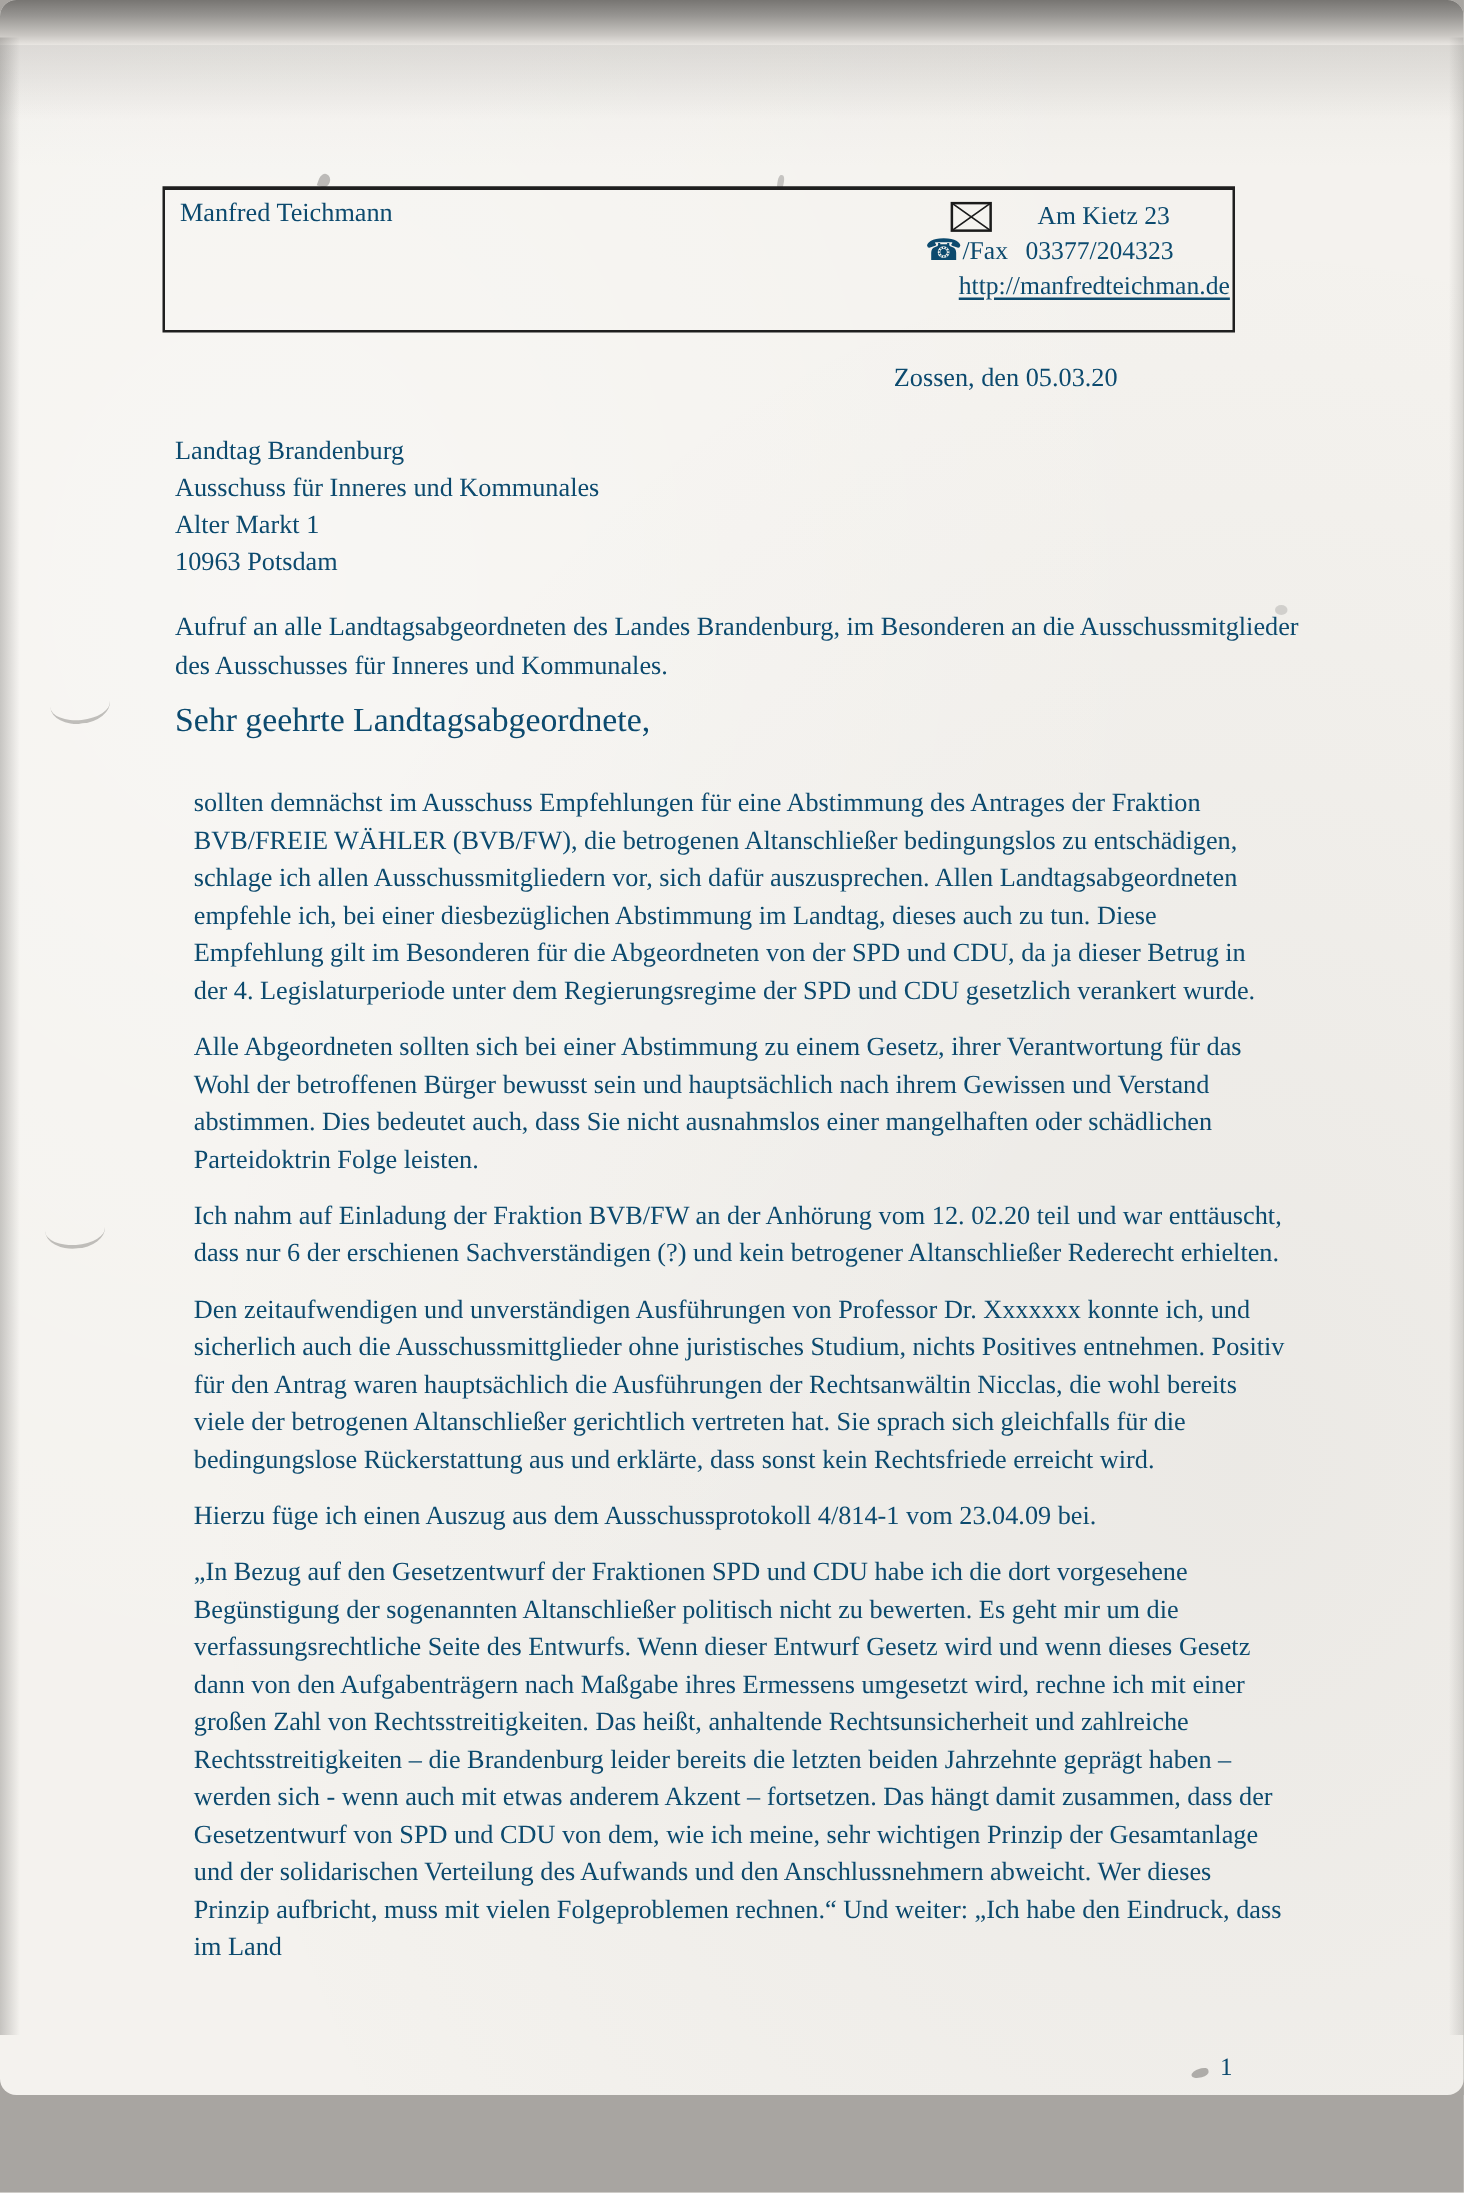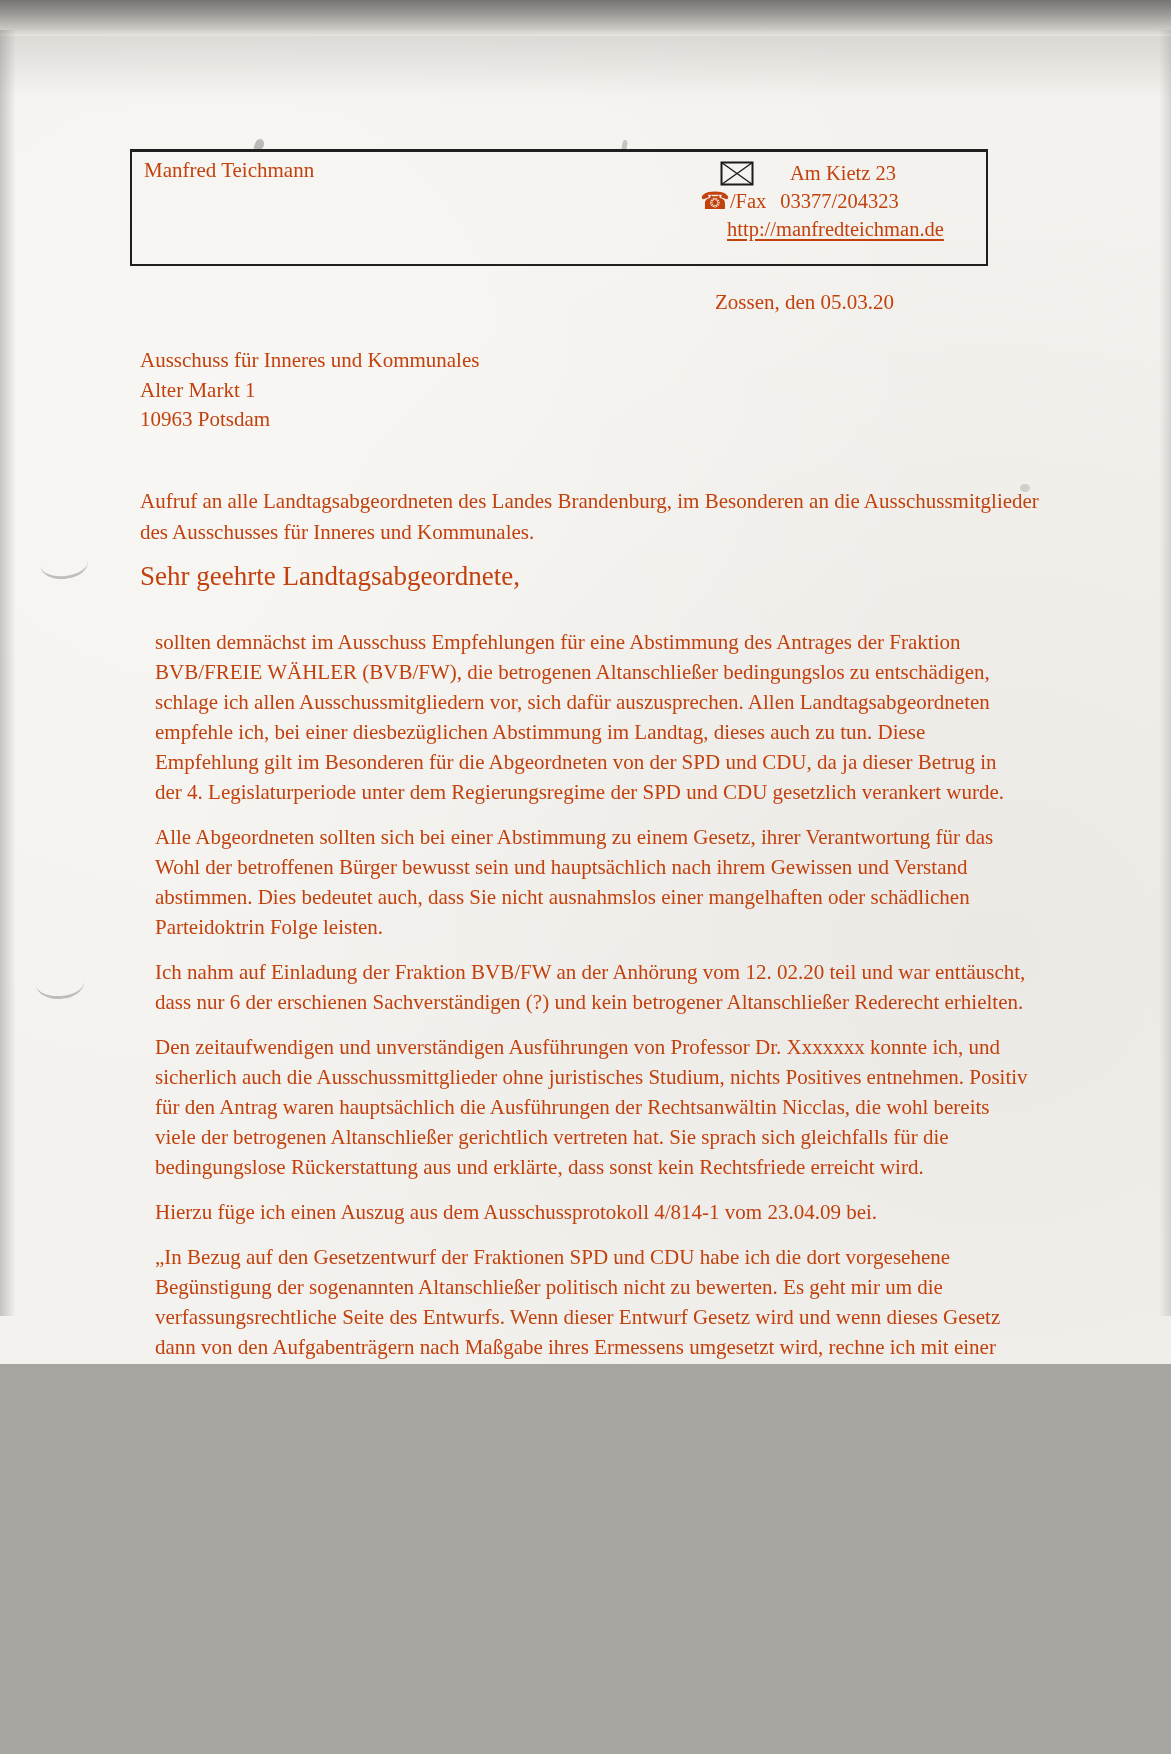--- a/index.html
+++ b/index.html
@@ -1,18 +1,18 @@
 <!DOCTYPE html>
 <html><head>
 <meta charset="utf-8">
 <style>
   html,body { margin:0; padding:0; background:#a8a5a1; }
   .page {
-    position:relative; width:1171px; height:1364px; overflow:hidden;
-    background:#f4f2ee; font-family:"Liberation Serif", serif; color:#c2410c;
+    position:relative; width:1171px; height:1676px; overflow:hidden;
+    background:#f4f2ee; font-family:"Liberation Serif", serif; color:#0c4a6e;border-radius:13px;
   }
   .paper-tint {
     position:absolute; inset:0; pointer-events:none;
     background:
       radial-gradient(ellipse at 18% 28%, rgba(255,255,255,0.35), rgba(0,0,0,0) 55%),
       radial-gradient(ellipse at 85% 70%, rgba(120,115,110,0.07), rgba(0,0,0,0) 60%),
       linear-gradient(180deg, rgba(190,187,183,0.18) 0%, rgba(0,0,0,0) 8%);
   }
   .scan-top {
     position:absolute; top:0; left:0; right:0; height:36px;
@@ -29,21 +29,21 @@
   .edge-right { position:absolute; right:0; top:30px; bottom:48px; width:12px;
     background:linear-gradient(270deg, rgba(110,108,105,0.22), rgba(110,108,105,0)); }
 
   
   .header-box {
     position:absolute; left:130px; top:149px; width:858px; height:117px;
     border:2px solid #1f1f1f; border-top-width:3px; box-sizing:border-box;
   }
   .sender-name { position:absolute; left:12px; top:6px; font-size:21px; }
   .contact { position:absolute; left:560px; top:7px; width:296px; font-size:20.5px; line-height:28px; }
-  .contact .row { display:flex; align-items:center; height:28px; white-space:nowrap; }
+  .contact .row { display:flex; align-items:center; height:28px; white-space:nowrap;margin-left:40px; }
   .envelope { margin-left:28px; width:34px; display:inline-flex; }
   .addr1 { margin-left:36px; }
   .addr2 { margin-left:98px; }
   .phone-glyph { margin-left:8px; font-size:24px; line-height:22px; }
   .fax-num { margin-left:14px; }
   .site { margin-left:35px; text-decoration:underline; text-decoration-thickness:1.5px; text-underline-offset:3px; }
 
   .date-line { position:absolute; left:715px; top:290px; font-size:21px; }
 
   .recipient { position:absolute; left:140px; top:346px; font-size:21px; line-height:29.5px; }
@@ -111,20 +111,21 @@
       </div>
       <div class="row">
         <span class="site">http://manfredteichman.de</span>
       </div>
     </div>
   </div>
 
   <div class="date-line">Zossen, den 05.03.20</div>
 
   <div class="recipient">
+      <div>Landtag Brandenburg</div>
       <div>Ausschuss für Inneres und Kommunales</div>
       <div>Alter Markt 1</div>
       <div>10963 Potsdam</div>
     </div>
 
   <div class="subject">
     <span class="u">Aufruf an alle Landtagsabgeordneten des Landes Brandenburg, im Besonderen an die Ausschussmitglieder des Ausschusses für Inneres und Kommunales.</span>
   </div>
 
   <div class="salutation">Sehr geehrte Landtagsabgeordnete,</div>

